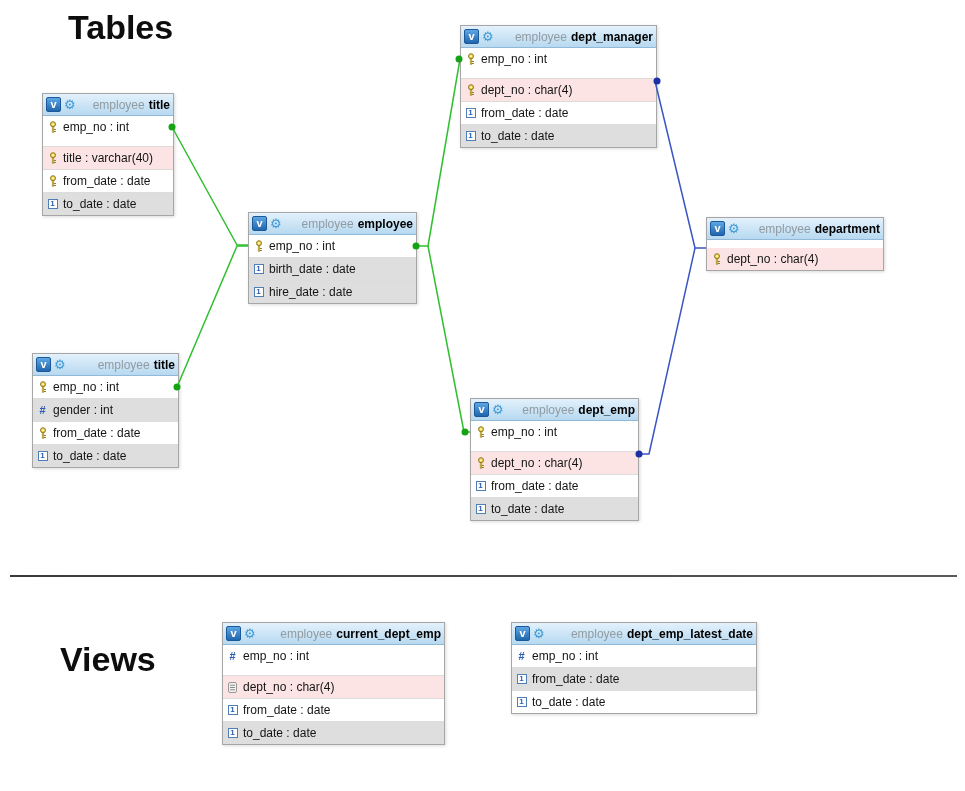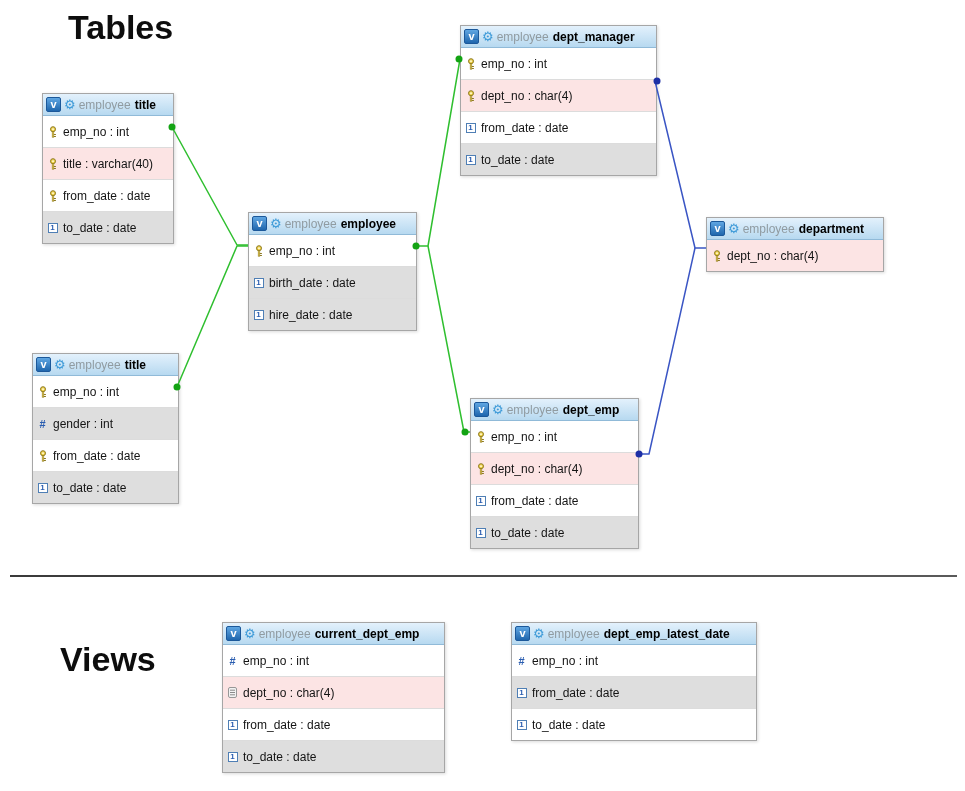--- a/index.html
+++ b/index.html
@@ -14,36 +14,36 @@
              background:linear-gradient(90deg,#3a3a3a,#5a5a5a); z-index:1; }
   .db-table {
     position:absolute; z-index:2; background:#fff;
     border:1px solid #a6a6a6; box-shadow:1px 1px 3px rgba(0,0,0,.15);
     font-size:12px;
   }
   .db-header {
     height:21px; display:flex; align-items:center; gap:3px; padding:0 3px;
     background:linear-gradient(#e3f1fc,#b7d9f0); border-bottom:1px solid #90bad8;
   }
-  .hdr-text { flex:1; text-align:left; white-space:nowrap; }
+  .hdr-text { flex:1; text-align:right; white-space:nowrap; }
   .schema { color:#909ba1; margin-right:4px; }
   .tname  { color:#000; font-weight:bold; }
   .v-badge {
     width:15px; height:15px; flex:0 0 auto; border-radius:2px; box-sizing:border-box;
     background:linear-gradient(#5fa6e2,#1f66ad); border:1px solid #1b589a;
     color:#fff; font-weight:bold; font-size:11px; line-height:13px; text-align:center;
   }
   .gear { color:#3f9bd8; font-size:13px; line-height:13px; flex:0 0 auto; }
   .db-row {
-    height:31px; display:flex; align-items:center; gap:5px; padding:0 4px;
+    height:22px; display:flex; align-items:center; gap:5px; padding:0 4px;
     color:#141414; white-space:nowrap;
   }
   .db-row + .db-row { border-top:1px solid #dcdcdc; }
   .bg-white { background:#ffffff; }
-  .bg-pink  { background:#fce4e4; }
+  .bg-pink  { background:#fce4e4;margin-top:8px; }
   .bg-gray  { background:#dedede; }
   .ic { width:11px; flex:0 0 auto; display:inline-flex; align-items:center; justify-content:center; }
   .ic-date {
     width:10px; height:10px; box-sizing:border-box; border:1px solid #4f7fb5; background:#fff;
     color:#2a5db0; font-size:8px; font-weight:bold; line-height:8px; text-align:center;
   }
   .ic-num  { color:#2a5db0; font-weight:bold; font-size:11px; }
   .ic-enum { width:7px; height:7px; transform:rotate(45deg); background:#cfe9f5; border:1px solid #6fb0d0; box-sizing:border-box; }
   #conn-layer { position:absolute; left:0; top:0; z-index:4; pointer-events:none; }
 </style>

